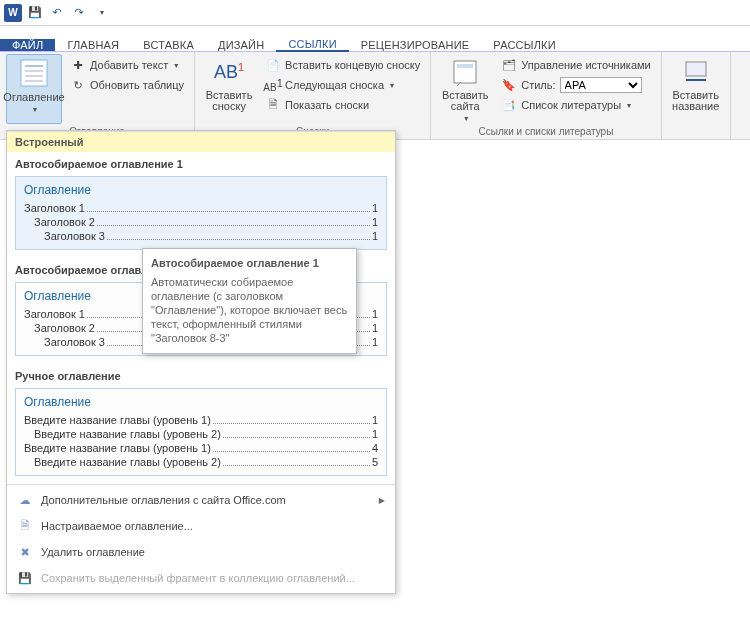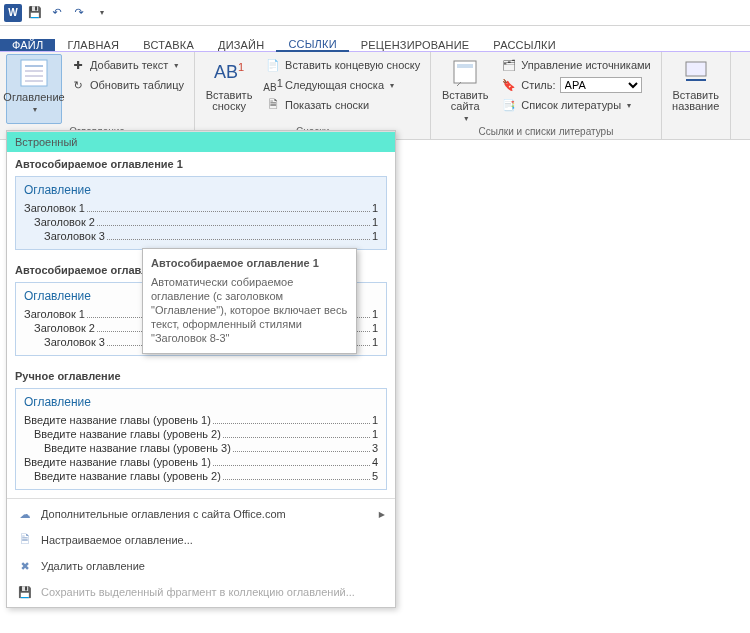--- a/index.html
+++ b/index.html
@@ -16,21 +16,21 @@
 .group-body{display:flex;flex:1;gap:4px}
 .group-label{text-align:center;font-size:10px;color:#666;padding:2px 0;white-space:nowrap}
 .bigbtn{display:flex;flex-direction:column;align-items:center;justify-content:flex-start;width:56px;padding-top:2px;cursor:pointer;gap:2px;text-align:center}
 .bigbtn.sel{background:#cde0f2;border:1px solid #8ab7e0;border-radius:2px}
 .bigbtn .ic{width:32px;height:32px;display:flex;align-items:center;justify-content:center}
 .smallcol{display:flex;flex-direction:column;gap:2px;justify-content:flex-start;padding-top:2px}
 .smallbtn{display:flex;align-items:center;gap:4px;padding:1px 4px;cursor:pointer;white-space:nowrap;color:#444}
 .smallbtn .si{width:16px;height:16px;display:flex;align-items:center;justify-content:center}
 .chev{font-size:8px;color:#555;margin-left:2px}
 .dropdown{position:absolute;left:6px;top:130px;width:390px;background:#fff;border:1px solid #c6c6c6;box-shadow:2px 2px 6px rgba(0,0,0,.2);z-index:10}
-.dd-section-hdr{background:#5eead4;color:#555;font-weight:normal;padding:4px 8px;border-top:1px solid #ddd}
+.dd-section-hdr{background:#fef9c3;color:#555;font-weight:bold;padding:4px 8px;border-top:1px solid #ddd}
 .dd-item-title{padding:6px 8px 2px;color:#444;font-weight:bold}
 .toc-preview{margin:4px 8px 8px;border:1px solid #bcd3ec;background:#fdfdfd;padding:6px 8px}
 .toc-preview.sel{background:#eaf2fb}
 .toc-title{color:#1f6aa5;font-size:12px;margin-bottom:4px}
 .toc-row{display:flex;font-size:10px;color:#333;line-height:14px}
 .toc-row .lbl{white-space:nowrap}
 .toc-row .dots{flex:1;border-bottom:1px dotted #888;margin:0 2px;position:relative;bottom:3px}
 .toc-row .pg{white-space:nowrap}
 .ind1{padding-left:10px}.ind2{padding-left:20px}
 .tooltip{position:absolute;left:142px;top:248px;width:215px;background:#fff;border:1px solid #bbb;box-shadow:2px 2px 6px rgba(0,0,0,.25);z-index:20;padding:8px}
@@ -230,25 +230,20 @@
     <div class="toc-row">
         <span class="lbl">Введите название главы (уровень 1)</span>
         <span class="dots"></span>
         <span class="pg">1</span>
       </div>
     <div class="toc-row ind1">
         <span class="lbl">Введите название главы (уровень 2)</span>
         <span class="dots"></span>
         <span class="pg">1</span>
       </div>
-    <div class="toc-row ind2">
-        <span class="lbl">Введите название главы (уровень 3)</span>
-        <span class="dots"></span>
-        <span class="pg">3</span>
-      </div>
     <div class="toc-row">
         <span class="lbl">Введите название главы (уровень 1)</span>
         <span class="dots"></span>
         <span class="pg">4</span>
       </div>
     <div class="toc-row ind1">
         <span class="lbl">Введите название главы (уровень 2)</span>
         <span class="dots"></span>
         <span class="pg">5</span>
       </div>

